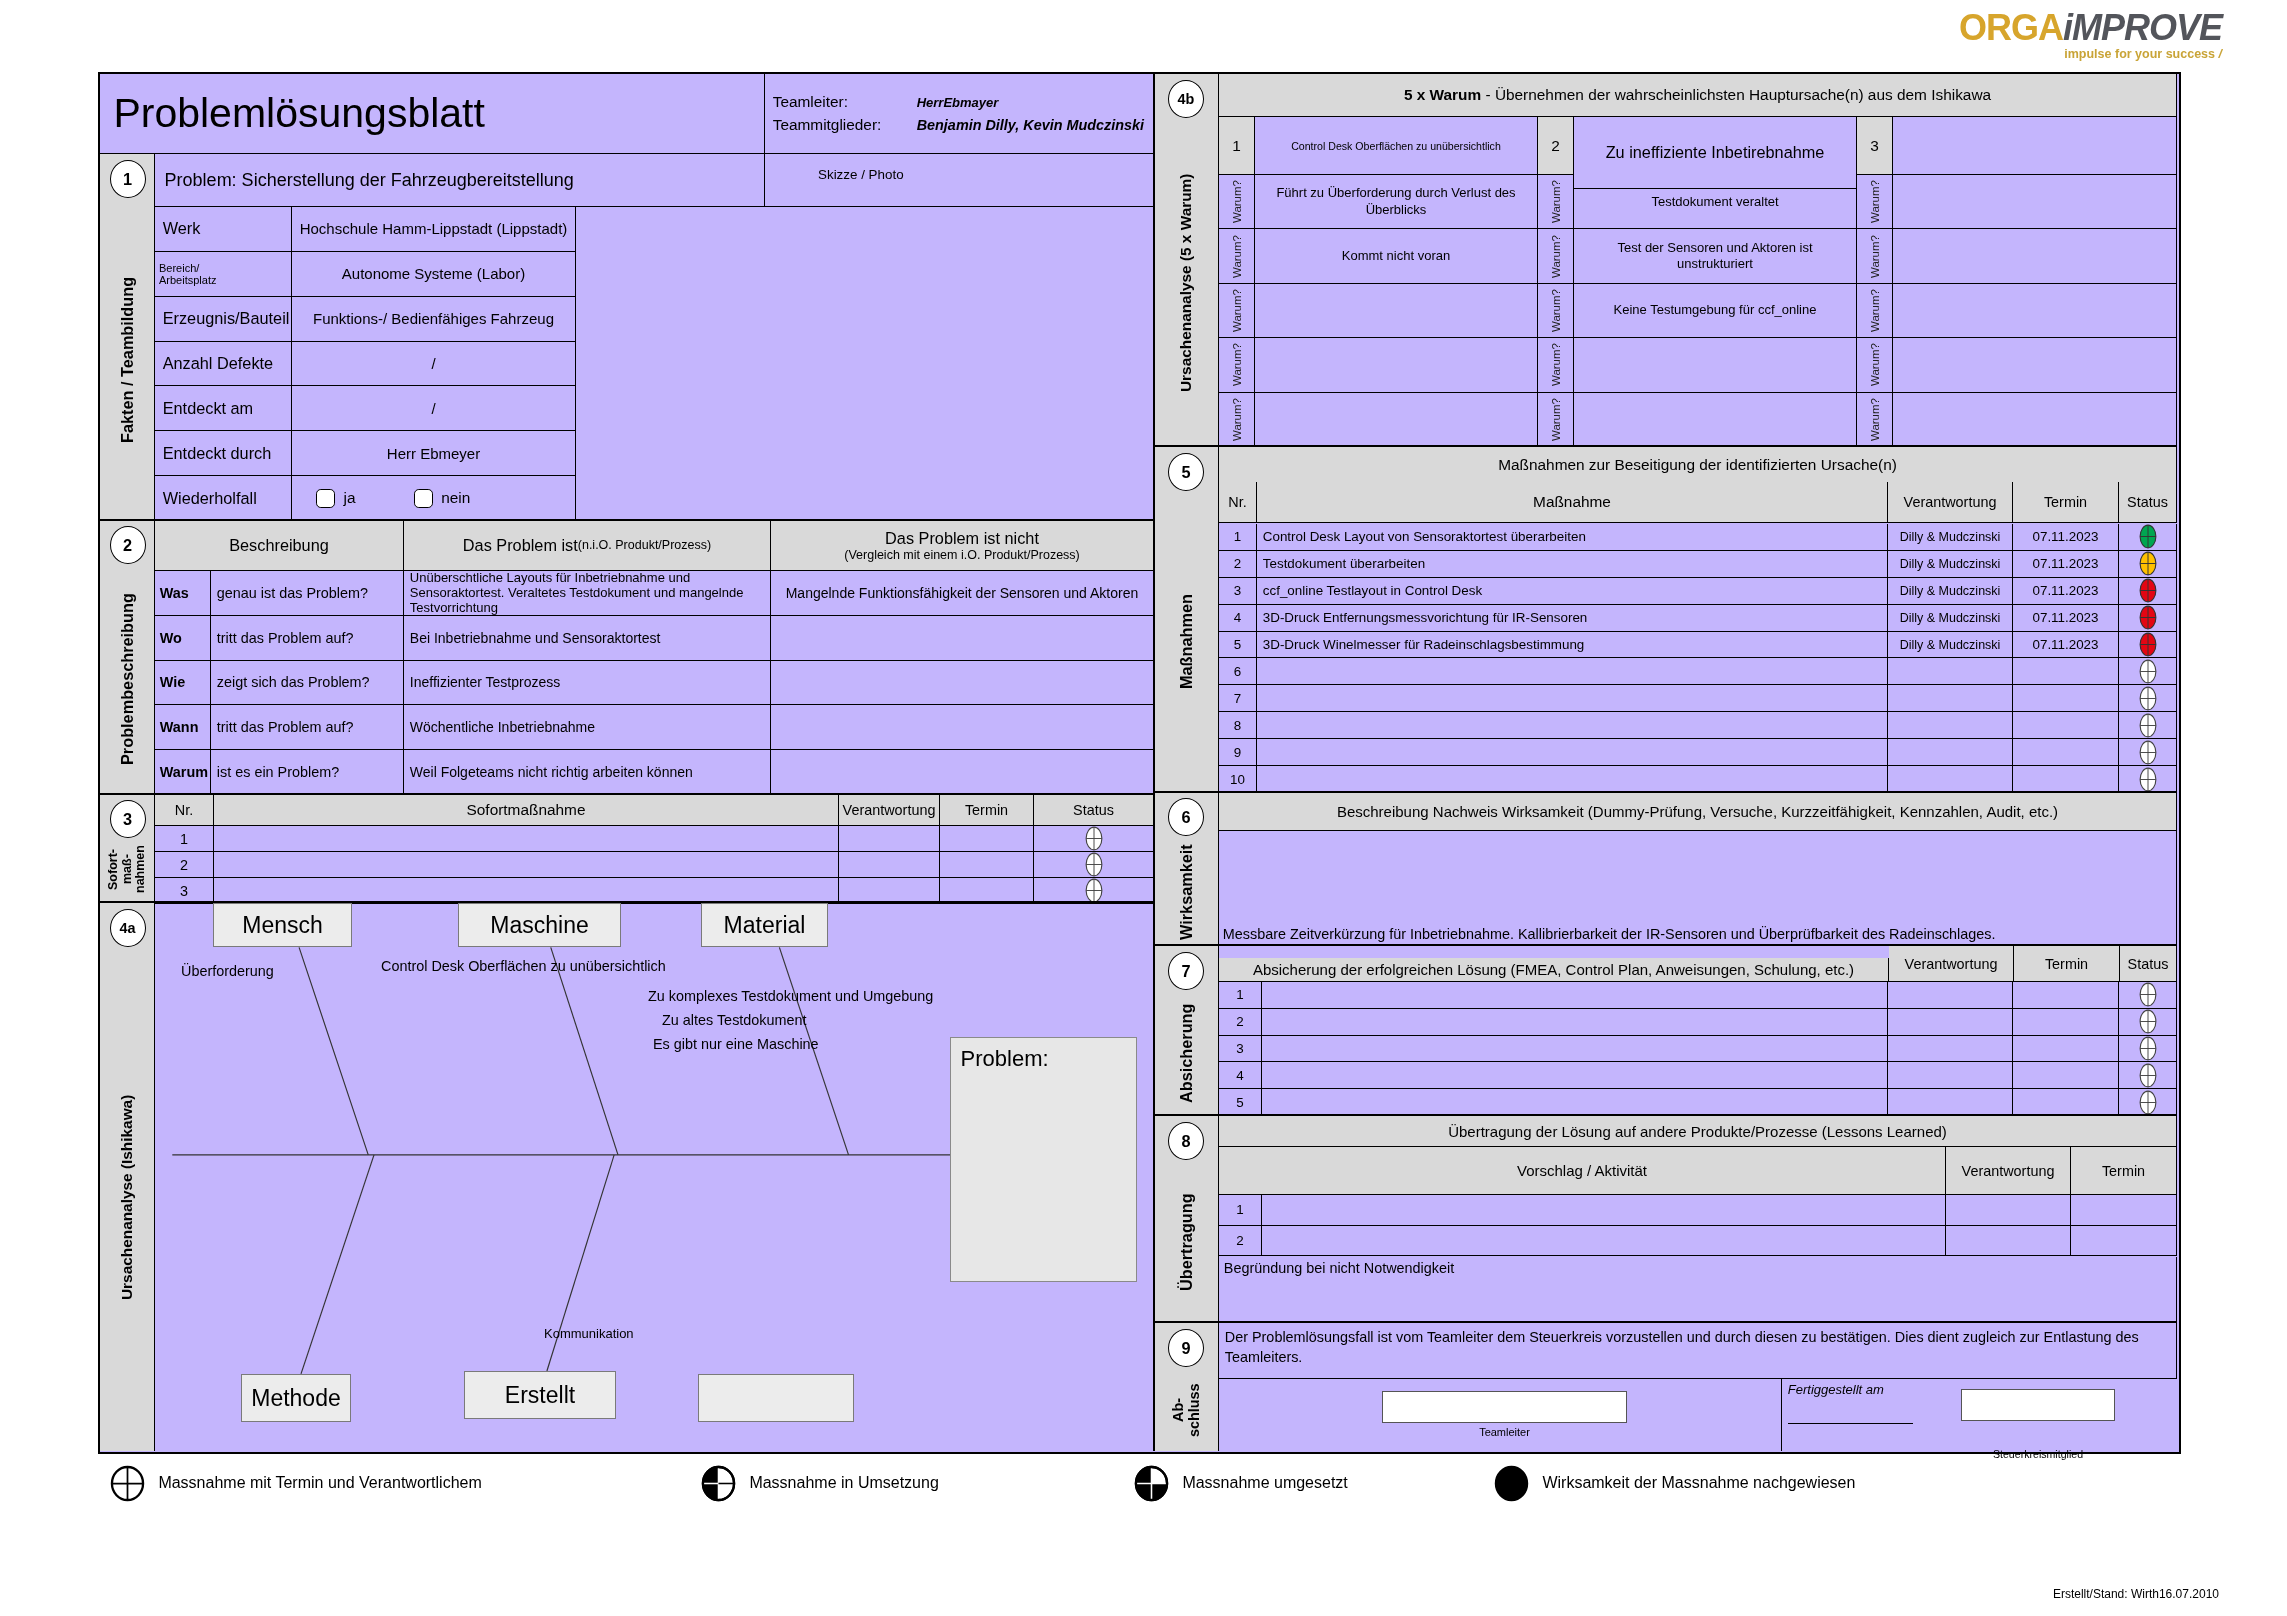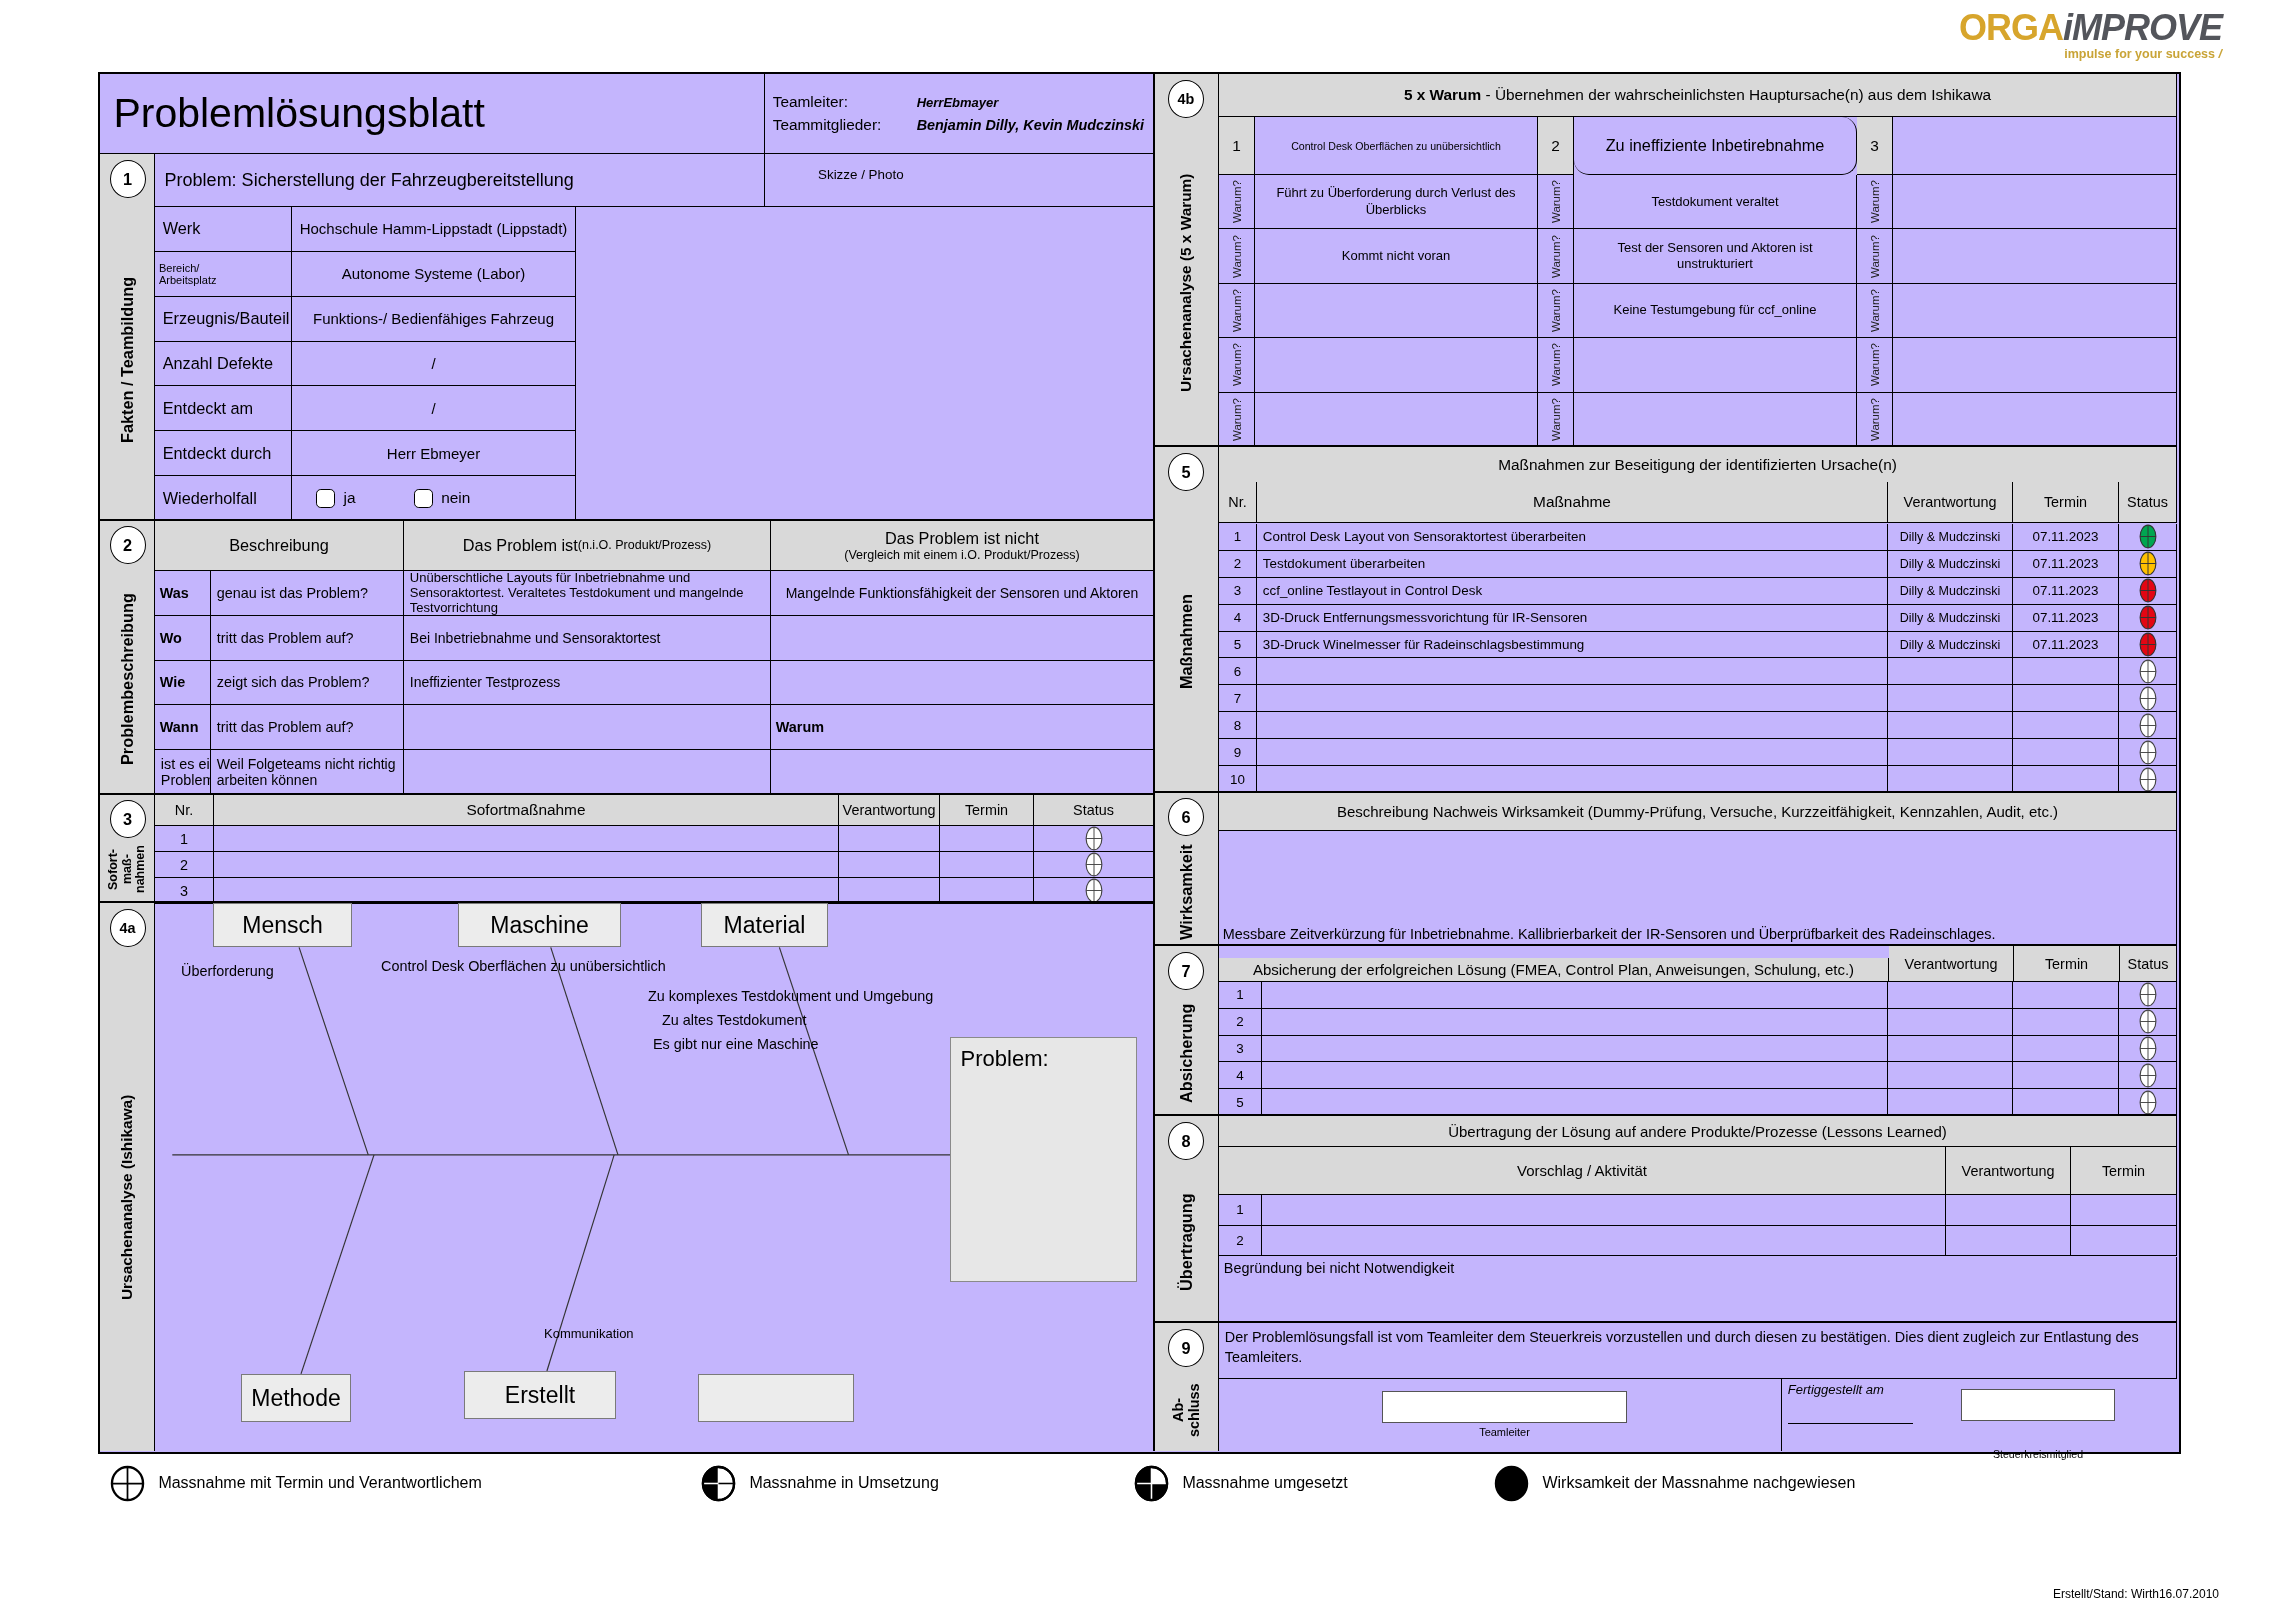--- a/index.html
+++ b/index.html
@@ -147,20 +147,21 @@
     <div class="left" style="padding:0 5.8px;font-size:14px;">Bei Inbetriebnahme und Sensoraktortest</div>
     <div style="font-size:14px;"></div>
 
     <div class="left" style="padding-left:4.8px;font-size:14.4px;font-weight:bold;">Wie</div>
     <div class="left" style="padding-left:5.8px;font-size:14.4px;">zeigt sich das Problem?</div>
     <div class="left" style="padding:0 5.8px;font-size:14px;">Ineffizienter Testprozess</div>
     <div style="font-size:14px;"></div>
 
     <div class="left" style="padding-left:4.8px;font-size:14.4px;font-weight:bold;">Wann</div>
     <div class="left" style="padding-left:5.8px;font-size:14.4px;">tritt das Problem auf?</div>
+    <div class="left" style="padding:0 5.8px;font-size:14px;">Wöchentliche Inbetriebnahme</div>
     <div style="font-size:14px;"></div>
 
     <div class="left" style="padding-left:4.8px;font-size:14.4px;font-weight:bold;">Warum</div>
     <div class="left" style="padding-left:5.8px;font-size:14.4px;">ist es ein Problem?</div>
     <div class="left" style="padding:0 5.8px;font-size:14px;">Weil Folgeteams nicht richtig arbeiten können</div>
     <div style="font-size:14px;"></div>
   </div>
 
   <div class="grid" style="left:55px;top:721px;width:999px;height:109px;grid-template-columns:59px 625px 101px 94px 1fr;grid-template-rows:31px repeat(3,1fr);">
     <div class="gray" style="font-size:14.4px;">Nr.</div>
@@ -259,21 +260,21 @@
   <div class="vlabel" style="left:1054px;top:1090px;width:65px;height:157px;font-size:16.3px;">Übertragung</div>
   <div class="vlabel" style="left:1054px;top:1295px;width:65px;height:82px;font-size:14.4px;">Ab-
 schluss</div>
 
   <div class="cell gray ctr" style="left:1119px;top:0;width:958px;height:43px;">
     <span style="font-size:15.4px;"><b>5 x Warum</b><span> - Übernehmen der wahrscheinlichsten Hauptursache(n) aus dem Ishikawa</span></span>
   </div>
   <div class="cell gray ctr" style="left:1119px;top:43px;width:36px;height:58px;font-size:15.4px;">1</div>
   <div class="cell ctr" style="left:1155px;top:43px;width:283px;height:58px;font-size:10.6px;">Control Desk Oberflächen zu unübersichtlich</div>
   <div class="cell gray ctr" style="left:1438px;top:43px;width:36px;height:58px;font-size:15.4px;">2</div>
-  <div class="cell ctr" style="left:1474px;top:43px;width:283px;height:58px;font-size:16.3px;border-radius:15px;">Zu ineffiziente Inbetirebnahme</div>
+  <div class="cell ctr" style="left:1474px;top:43px;width:283px;height:72px;font-size:16.3px;">Zu ineffiziente Inbetirebnahme</div>
   <div class="cell gray ctr" style="left:1757px;top:43px;width:36px;height:58px;font-size:15.4px;">3</div>
   <div class="cell ctr" style="left:1793px;top:43px;width:284px;height:58px;font-size:15.4px;"></div>
 
   <div class="grid" style="left:1119px;top:101px;width:958px;height:272px;grid-template-columns:36px 283px 36px 283px 36px 1fr;grid-template-rows:repeat(5,1fr);">
     <div>
         <span class="warum-cell">Warum?</span>
       </div>
     <div style="font-size:13px;line-height:1.25;padding:0 7.7px;">Führt zu Überforderung durch Verlust des Überblicks</div>
     <div>
         <span class="warum-cell">Warum?</span>

